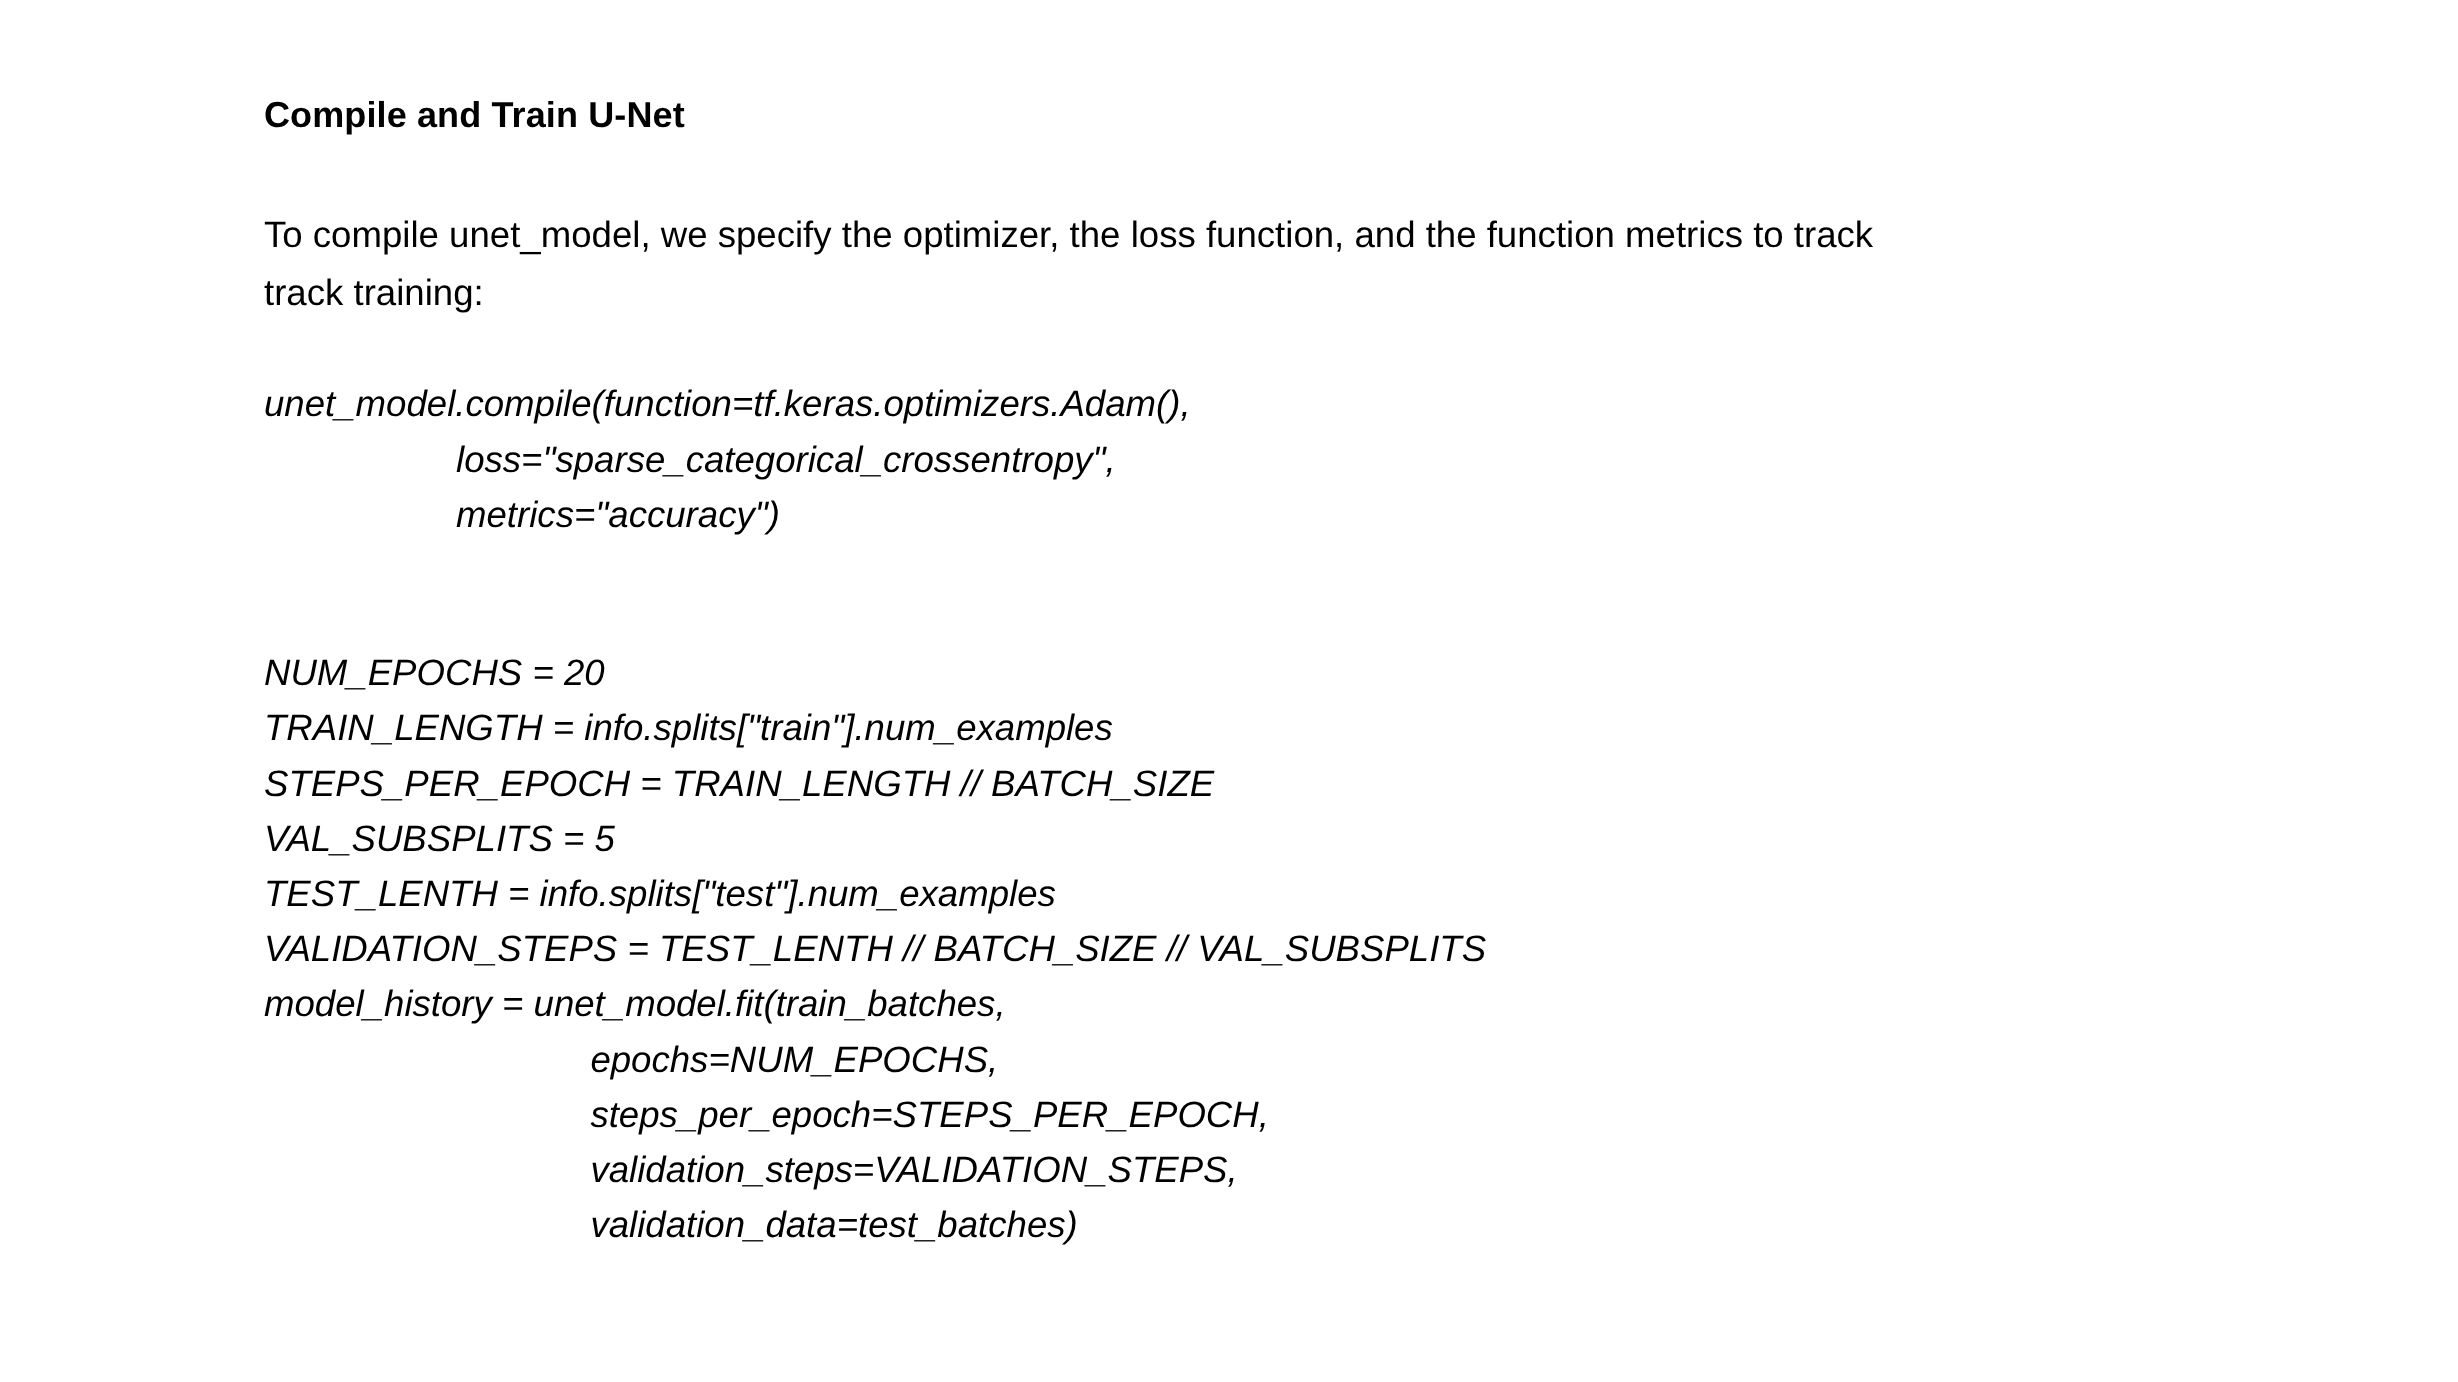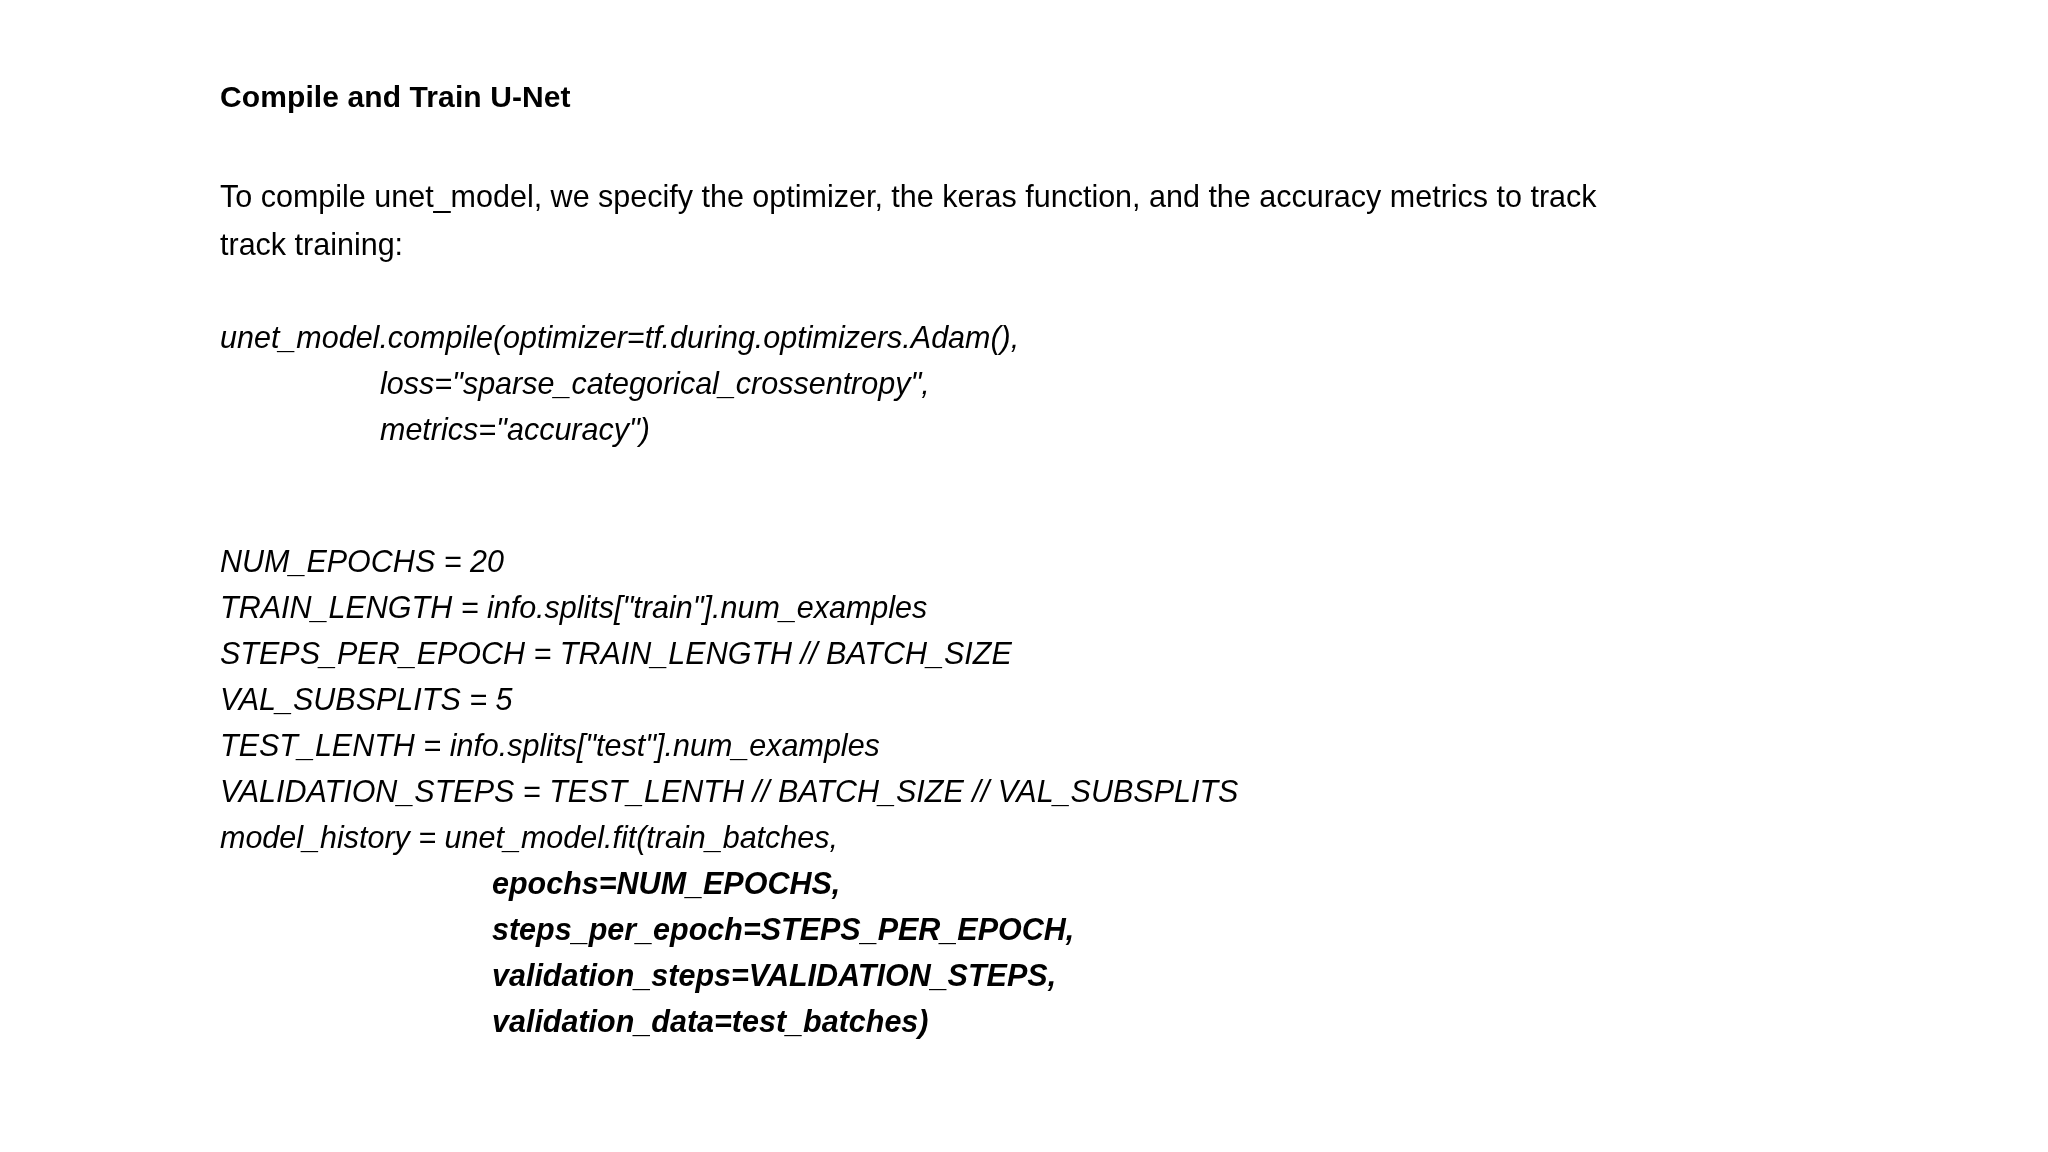--- a/index.html
+++ b/index.html
@@ -50,37 +50,37 @@
     font-style: italic;
     font-size: 30.5px;
     line-height: 46px;
     margin: 0;
   }
   .code .cline {
     display: block;
     white-space: pre;
   }
   .indent-1 { padding-left: 160px; }
-  .indent-2 { padding-left: 272px; font-weight: bold; }
+  .indent-2 { padding-left: 272px; }
 </style>
 </head>
 <body>
 
 <div id="slide">
 
   <h1 class="heading">Compile and Train U-Net</h1>
 
   <div class="para">
-    <span class="line">To compile unet_model, we specify the optimizer, the keras function, and the accuracy metrics to track</span>
+    <span class="line">To compile unet_model, we specify the optimizer, the loss function, and the function metrics to track</span>
     <span class="line">track training:</span>
   </div>
 
   <div class="gap-lg"></div>
 
-  <pre class="code"><span class="cline">unet_model.compile(optimizer=tf.during.optimizers.Adam(),</span><span class="cline indent-1">loss="sparse_categorical_crossentropy",</span><span class="cline indent-1">metrics="accuracy")</span></pre>
+  <pre class="code"><span class="cline">unet_model.compile(function=tf.keras.optimizers.Adam(),</span><span class="cline indent-1">loss="sparse_categorical_crossentropy",</span><span class="cline indent-1">metrics="accuracy")</span></pre>
 
   <div class="gap-md"></div>
 
 
   <div class="gap-sm"></div>
 
   <pre class="code"><span class="cline">NUM_EPOCHS = 20</span><span class="cline">TRAIN_LENGTH = info.splits["train"].num_examples</span><span class="cline">STEPS_PER_EPOCH = TRAIN_LENGTH // BATCH_SIZE</span><span class="cline">VAL_SUBSPLITS = 5</span><span class="cline">TEST_LENTH = info.splits["test"].num_examples</span><span class="cline">VALIDATION_STEPS = TEST_LENTH // BATCH_SIZE // VAL_SUBSPLITS</span><span class="cline">model_history = unet_model.fit(train_batches,</span><span class="cline indent-2">epochs=NUM_EPOCHS,</span><span class="cline indent-2">steps_per_epoch=STEPS_PER_EPOCH,</span><span class="cline indent-2">validation_steps=VALIDATION_STEPS,</span><span class="cline indent-2">validation_data=test_batches)</span></pre>
 
 </div>
 

